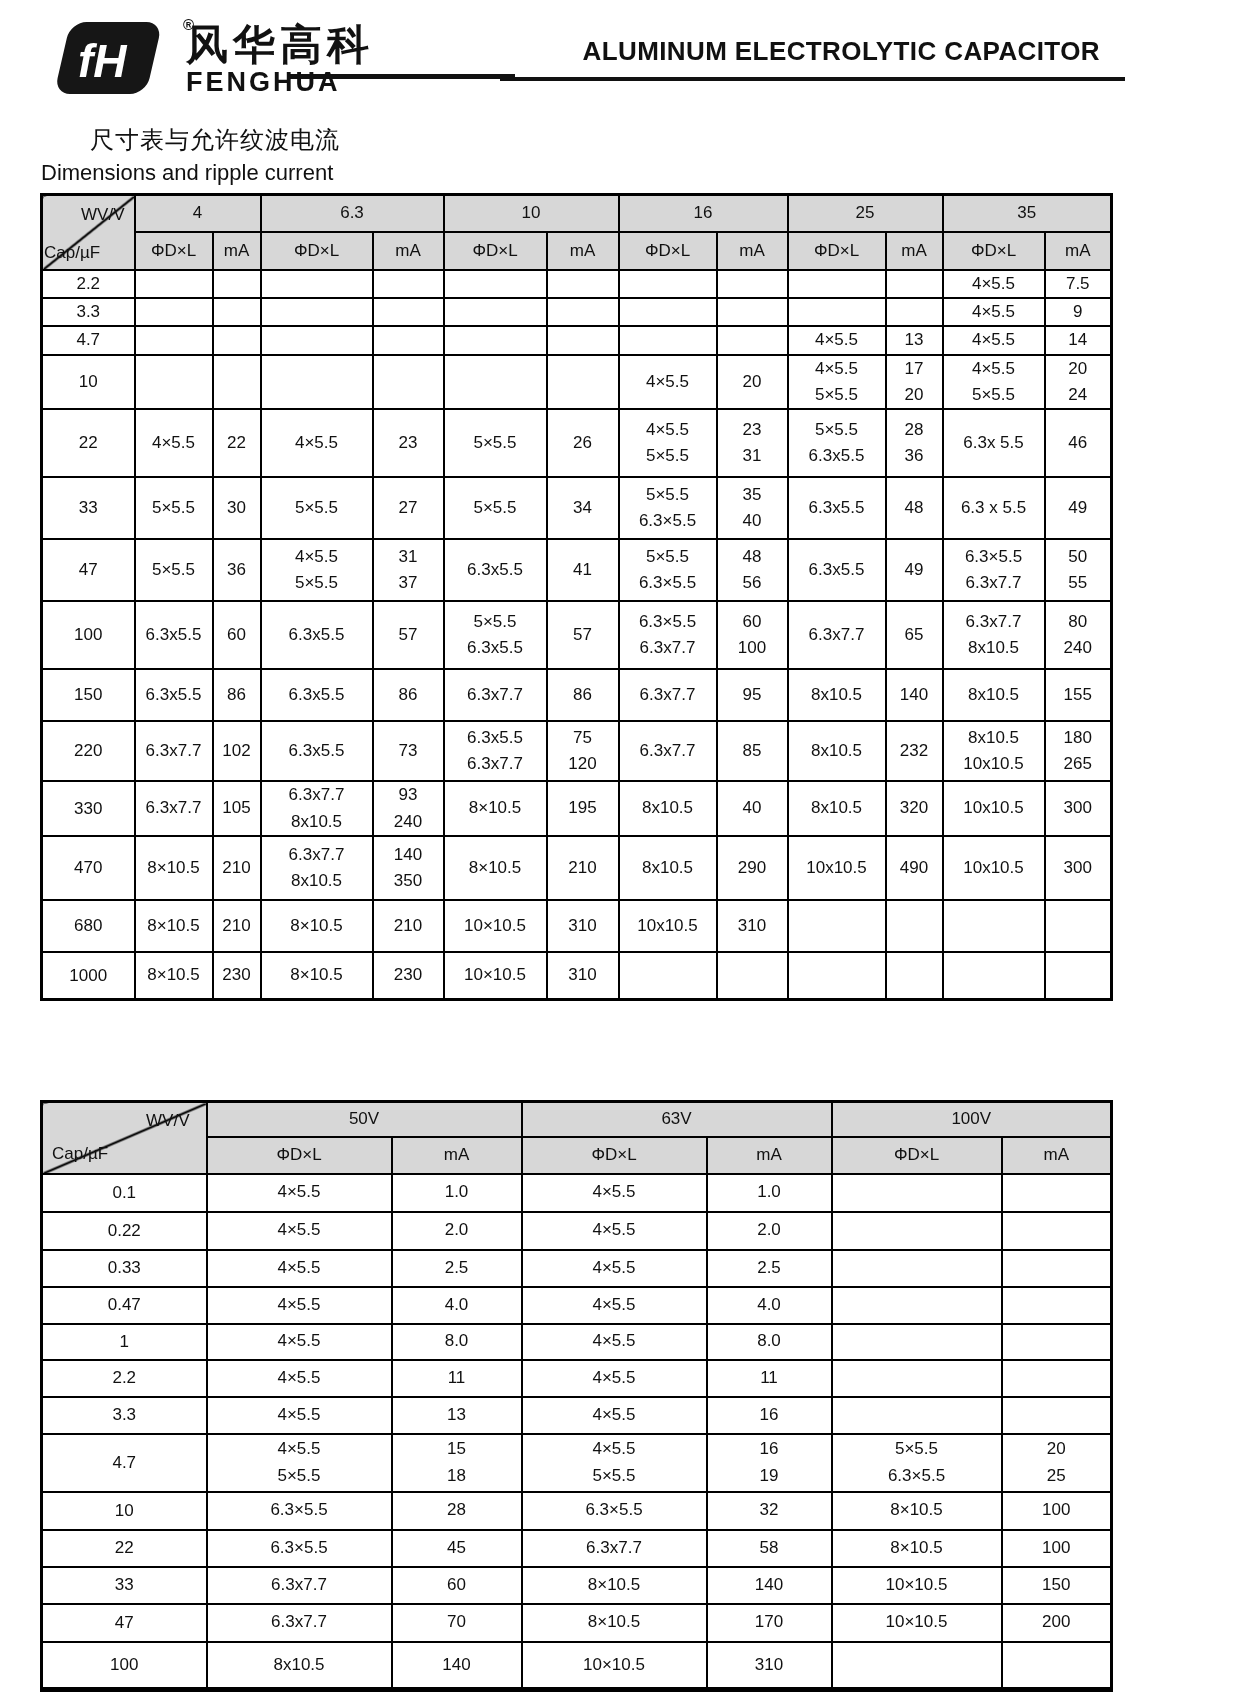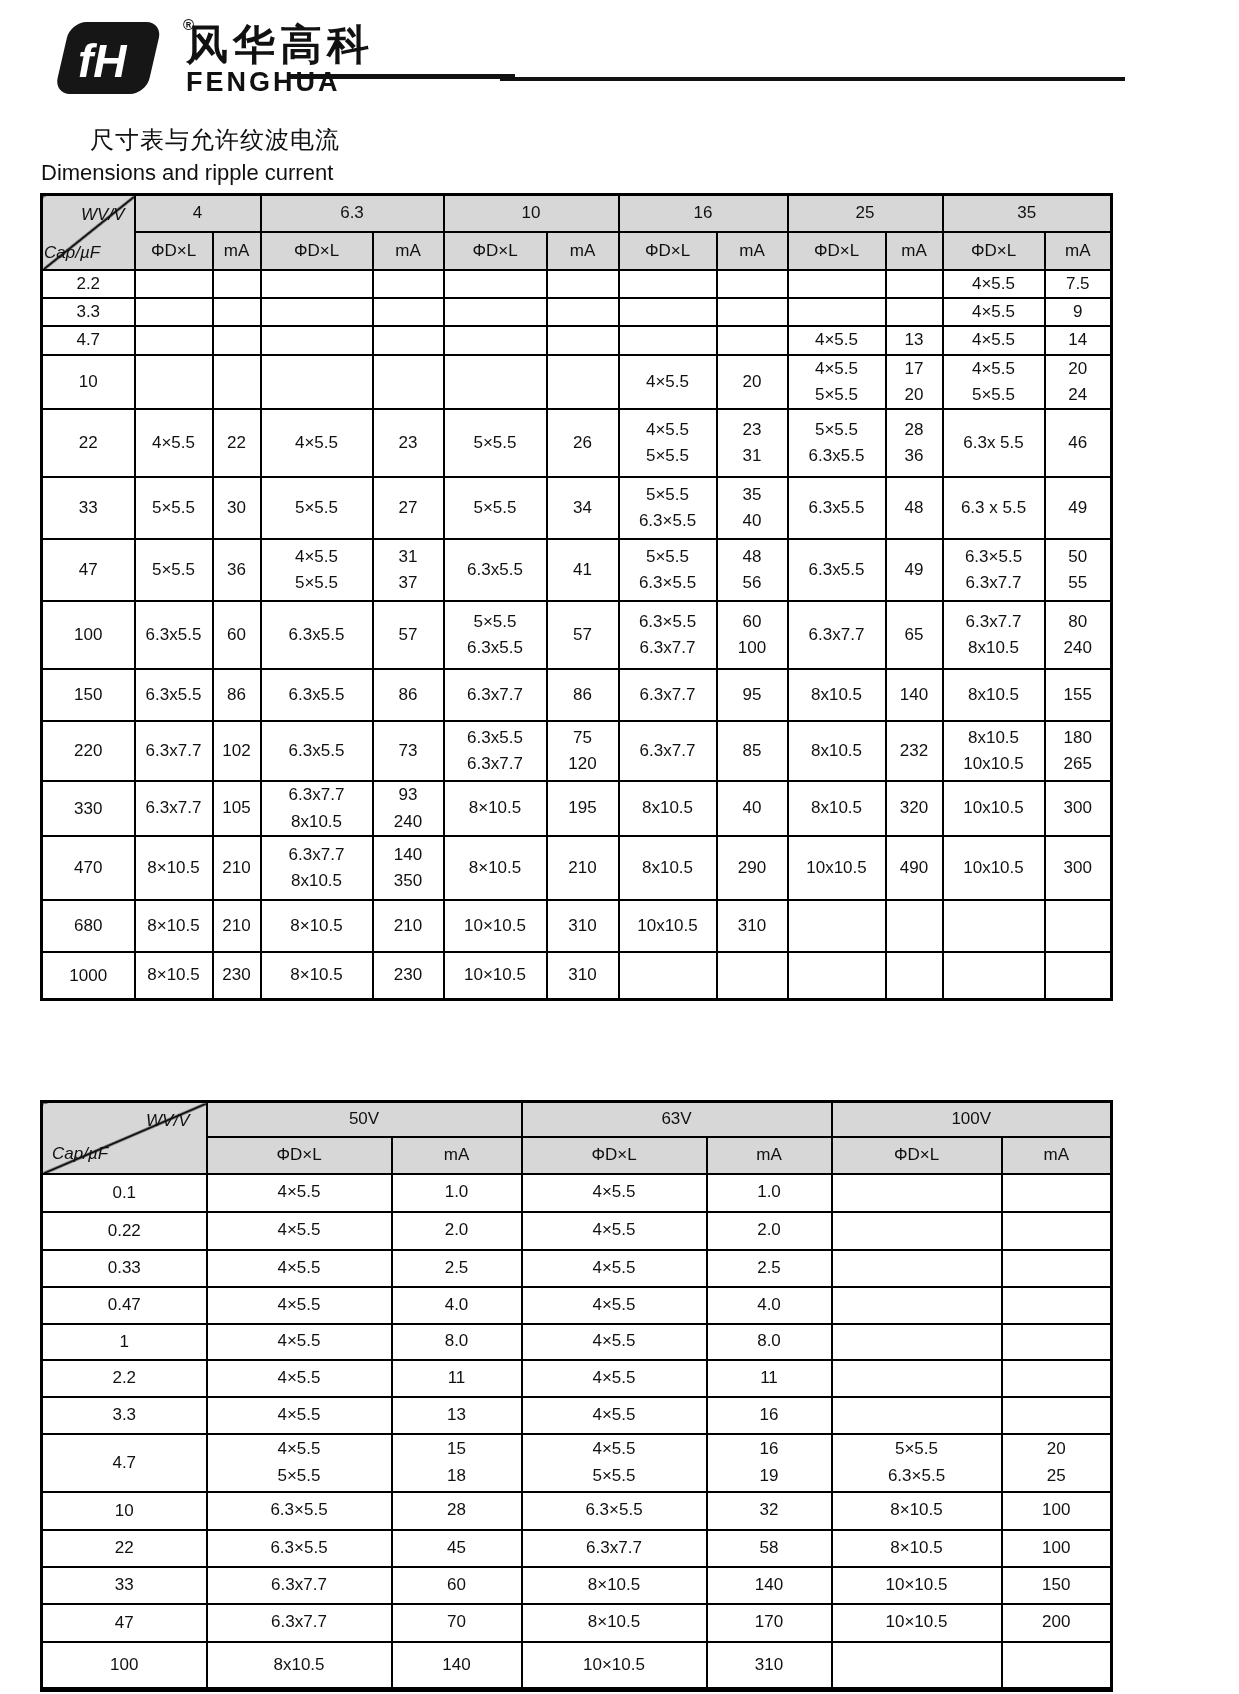--- a/index.html
+++ b/index.html
@@ -24,21 +24,21 @@
   .tbl-box1 { position:absolute; left:40px; top:193px; }
   .tbl-box2 { position:absolute; left:40px; top:1100px; }
   .cap-table { border-collapse:collapse; table-layout:fixed; border:3px solid #000; }
   .cap-table td { border:2px solid #000; text-align:center; vertical-align:middle; font-size:17px; padding:0; overflow:hidden; }
   .hcell { background:#d7d7d7; }
   .vh { font-size:18px; }
   .corner { position:relative;
     background-color:#d7d7d7;
     background-image:linear-gradient(to bottom right,
       transparent calc(50% - 1.6px), #000 calc(50% - 0.6px),
-      #000 calc(50% + 0.6px), transparent calc(50% + 1.6px));font-style:italic; }
+      #000 calc(50% + 0.6px), transparent calc(50% + 1.6px)); }
   .corner .ctop { position:absolute; top:9px; right:9px; }
   .corner .cbot { position:absolute; bottom:6px; left:1px; }
   .t2 { border-bottom-width:5px; }
   .t2 .corner .ctop { top:8px; right:16px; }
   .t2 .corner .cbot { left:9px; bottom:9px; }
   .line { line-height:1.55; }
 </style>
 </head>
 <body>
 
@@ -52,20 +52,21 @@
       <text x="26" y="57" font-size="46" font-weight="bold" font-style="italic" font-family="Liberation Sans, sans-serif" fill="#ffffff">fH</text>
     </svg>
     <span class="reg">®</span>
   </div>
 
   <div class="brand">
     <div class="brand-cn">风华高科</div>
     <div class="brand-en">FENGHUA</div>
   </div>
 
+  <div class="doc-title">ALUMINUM ELECTROLYTIC CAPACITOR</div>
   <div class="rule-a"></div>
   <div class="rule-b"></div>
 
   <div class="sec-cn">尺寸表与允许纹波电流</div>
   <div class="sec-en">Dimensions and ripple current</div>
 
   <div class="tbl-box1" id="tbl1">
       <table class="cap-table t1">
         <colgroup>
           <col style="width: 93px;">

